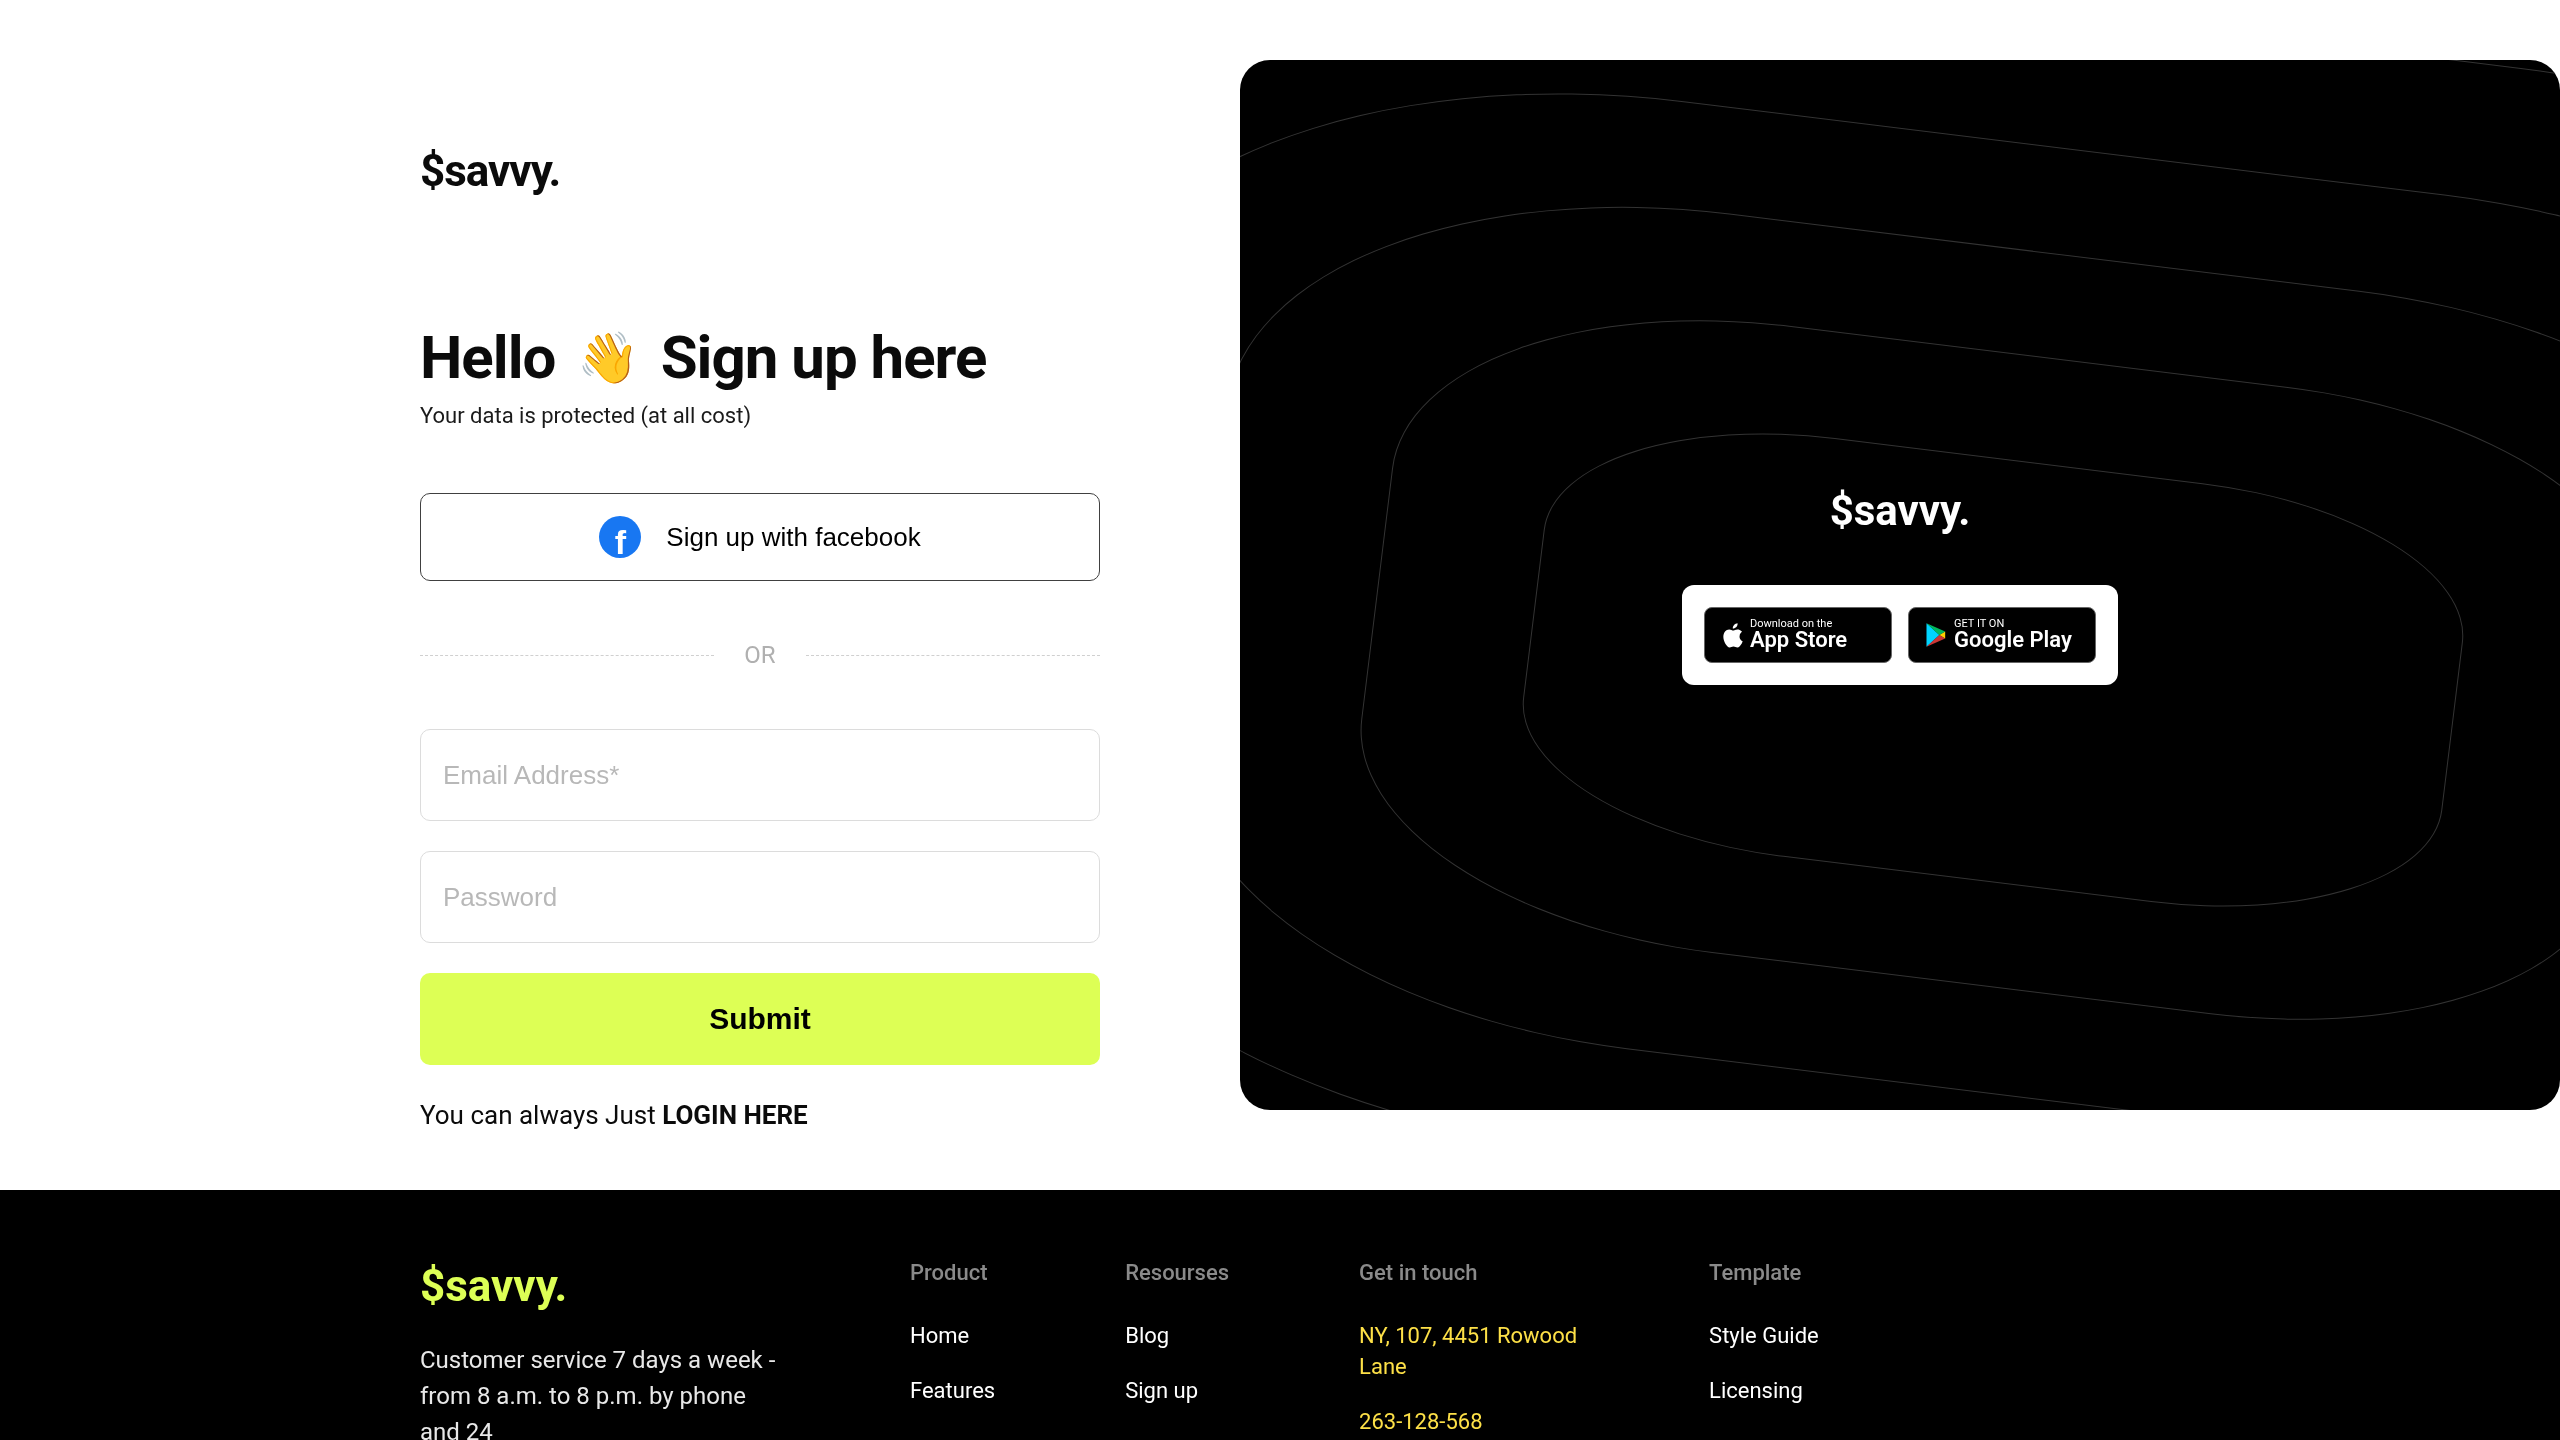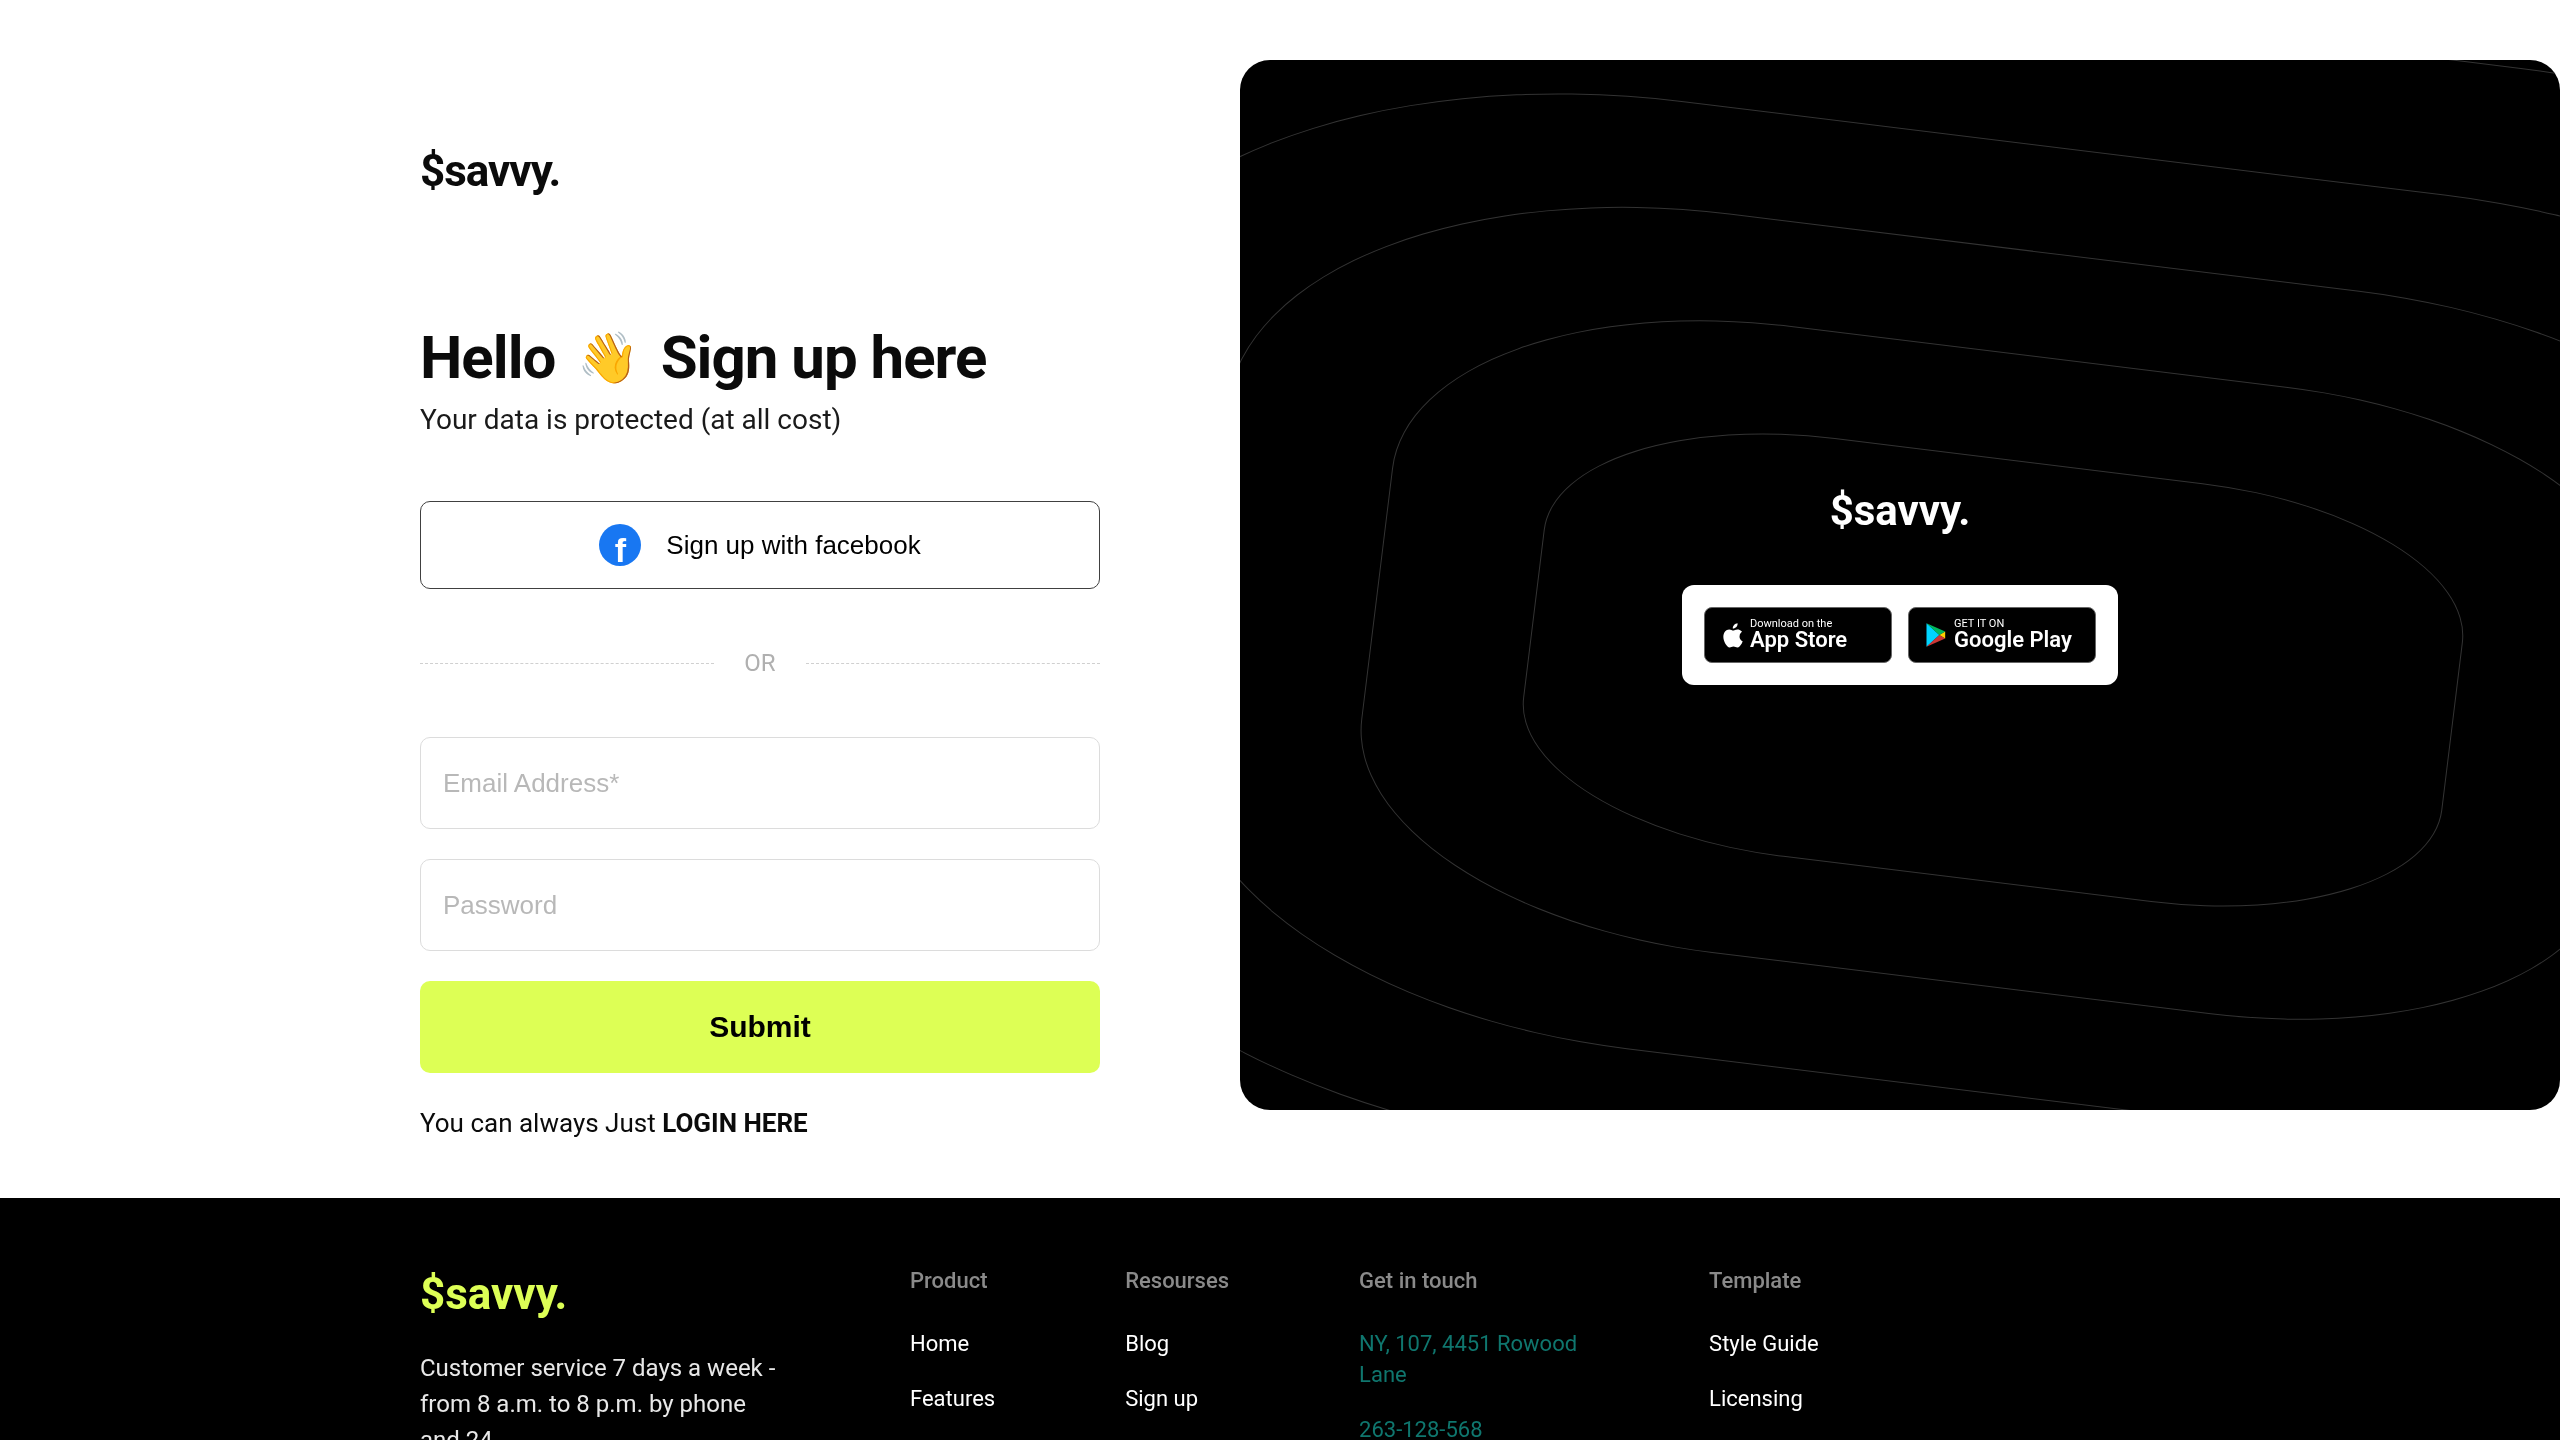--- a/index.html
+++ b/index.html
@@ -10,21 +10,21 @@
 .hero { display:flex; padding:60px 0 60px 0; gap:0; }
 
 .form-col { width:675px; margin-left:420px; padding:85px 45px 0 0; }
 
 .logo { font-size:44px; font-weight:700; letter-spacing:-1px; }
 .logo-white { color:#fff; font-size:42px; font-weight:700; }
 .logo-yellow { color:#ddff55; font-size:44px; font-weight:700; }
 
 h1 { font-size:60px; font-weight:700; margin:125px 0 10px 0; display:flex; align-items:center; gap:22px; letter-spacing:-1px; }
 .wave { font-size:50px; }
-.subtext { font-size:28px; color:#1a1a1a; margin-bottom:65px; }
+.subtext { font-size:22px; color:#1a1a1a; margin-bottom:65px; }
 
 .fb-btn { width:680px; height:88px; border:1px solid #404040; border-radius:10px; display:flex; align-items:center; justify-content:center; gap:25px; cursor:pointer; font-size:26px; background:#fff; }
 .fb-icon { width:42px; height:42px; border-radius:50%; background:#1877f2; position:relative; }
 .fb-icon::after { content:"f"; position:absolute; left:50%; transform:translateX(-50%); bottom:-4px; color:#fff; font-weight:800; font-size:34px; font-family:sans-serif; }
 
 .or-row { display:flex; align-items:center; width:680px; margin:60px 0; gap:30px; }
 .dash { flex:1; border-top:1px dashed #d0d0d0; height:0; }
 .or-text { color:#b0b0b0; font-size:24px; }
 
 .field { width:680px; height:92px; border:1px solid #dcdcdc; border-radius:10px; padding:0 22px; font-size:26px; box-sizing:border-box; margin-bottom:30px; }
@@ -54,21 +54,21 @@
 
 .promo-inner .logo-white { position:relative; z-index:2; }
 
 .footer { background:#000; color:#fff; padding:70px 0 200px; }
 .footer-inner { display:flex; margin-left:420px; gap:130px; }
 .foot-about { width:360px; }
 .foot-about p { font-size:24px; line-height:1.5; color:#e8e8e8; margin-top:30px; }
 .foot-col { }
 .foot-col h4 { color:#8a8a8a; font-size:22px; font-weight:500; margin:0 0 36px 0; }
 .foot-col a, .foot-col span { display:block; color:#fff; font-size:22px; margin-bottom:24px; text-decoration:none; max-width:220px; line-height:1.4; }
-.foot-col.touch span { color:#0f766e; }
+.foot-col.touch span { color:#fde047; }
 </style>
 </head>
 <body>
 
 <div class="page">
 
   <div class="hero">
 
     <div class="form-col">
 

